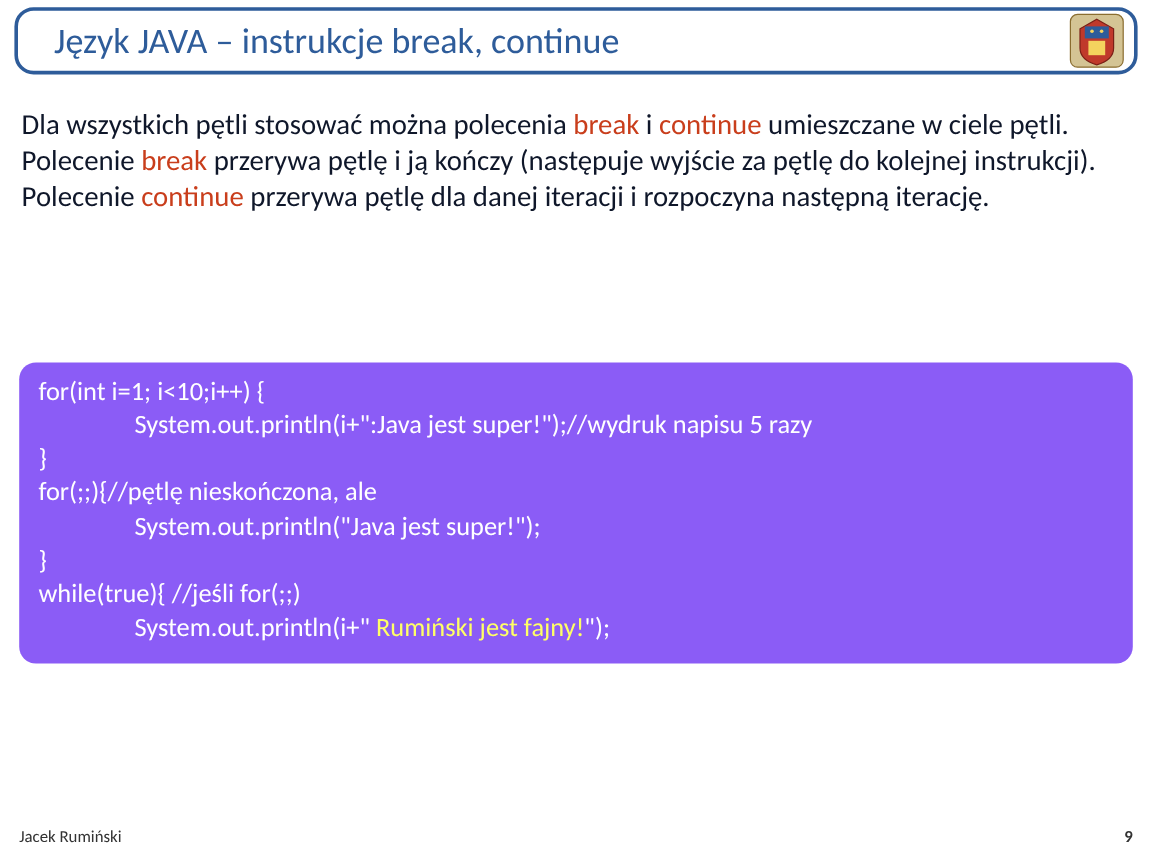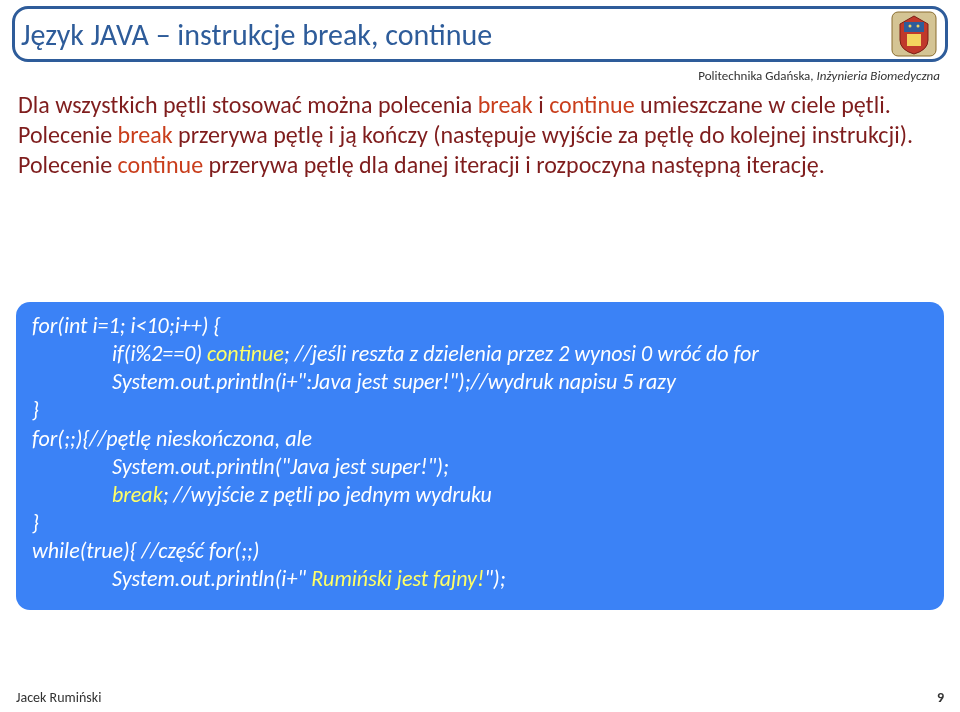--- a/index.html
+++ b/index.html
@@ -21,21 +21,21 @@
 .title-box {
   position: absolute;
   top: 6px;
   left: 12px;
   right: 12px;
   height: 56px;
   border: 3px solid #2e5c9a;
   border-radius: 16px;
   display: flex;
   align-items: center;
-  padding-left: 6px;
+  padding-left: 30px;
   box-sizing: border-box;
 }
 .title-text {
   color: #2e5c9a;
   font-size: 30px;
   font-weight: 400;
 }
 .logo {
   position: absolute;
   top: 10px;
@@ -56,38 +56,37 @@
 .content {
   position: absolute;
   top: 90px;
   left: 18px;
   right: 18px;
   font-size: 24px;
   color: #2e5c9a;
   line-height: 1.25;
 }
 .content .blk {
-  color: #7f1d1d;
+  color: #0f172a;
 }
 .content .red {
   color: #c93e1c;
 }
 .code-box {
   position: absolute;
   top: 302px;
   left: 16px;
   right: 16px;
-  background: #3b82f6;
+  background: #8b5cf6;
   border-radius: 14px;
   padding: 10px 16px 16px 16px;
   color: #fff;
   font-size: 22px;
   line-height: 1.28;
   box-sizing: border-box;
-  font-style: italic;
 }
 .code-box .yl {
   color: #ffff66;
 }
 .code-box .t1 { padding-left: 80px; display: block; }
 .footer-left {
   position: absolute;
   bottom: 6px;
   left: 16px;
   font-size: 14px;
@@ -115,42 +114,33 @@
     <svg viewBox="0 0 48 48">
       <rect x="2" y="2" width="44" height="44" rx="6" fill="#d4c494" stroke="#8a6d2f" stroke-width="1"></rect>
       <path d="M24 6 L38 14 L38 30 Q38 40 24 44 Q10 40 10 30 L10 14 Z" fill="#c0392b" stroke="#7a1f16" stroke-width="1"></path>
       <rect x="14" y="12" width="20" height="10" fill="#2e5c9a"></rect>
       <rect x="17" y="24" width="14" height="12" fill="#f4d35e"></rect>
       <circle cx="20" cy="16" r="1.5" fill="#f4d35e"></circle>
       <circle cx="28" cy="16" r="1.5" fill="#f4d35e"></circle>
     </svg>
   </div>
 
-  <div class="subheader">
-    <span>Politechnika Gdańska, </span><span class="it">Inżynieria Biomedyczna</span>
-  </div>
 
   <div class="content">
     <span class="blk">Dla wszystkich pętli stosować można polecenia </span><span class="red">break</span><span class="blk"> i </span><span class="red">continue</span><span class="blk"> umieszczane w ciele pętli. Polecenie </span><span class="red">break</span><span class="blk"> przerywa pętlę i ją kończy (następuje wyjście za pętlę do kolejnej instrukcji). Polecenie </span><span class="red">continue</span><span class="blk"> przerywa pętlę dla danej iteracji i rozpoczyna następną iterację.</span>
   </div>
 
   <div class="code-box">
     <div>for(int i=1; i&lt;10;i++) {</div>
-    <div class="t1">
-      <span>if(i%2==0) </span><span class="yl">continue</span><span>; //jeśli reszta z dzielenia przez 2 wynosi 0  wróć do for</span>
-    </div>
     <div class="t1">System.out.println(i+":Java jest super!");//wydruk napisu 5 razy</div>
     <div>}</div>
     <div>for(;;){//pętlę nieskończona, ale</div>
     <div class="t1">System.out.println("Java jest super!");</div>
-    <div class="t1">
-      <span class="yl">break</span><span>; //wyjście z pętli po jednym wydruku</span>
-    </div>
     <div>}</div>
-    <div>while(true){ //część for(;;)</div>
+    <div>while(true){ //jeśli for(;;)</div>
     <div class="t1">
       <span>System.out.println(i+" </span><span class="yl">Rumiński jest fajny!</span><span>");</span>
     </div>
   </div>
 
   <div class="footer-left">Jacek Rumiński</div>
   <div class="footer-right">9</div>
 </div>
 
 </body></html>

